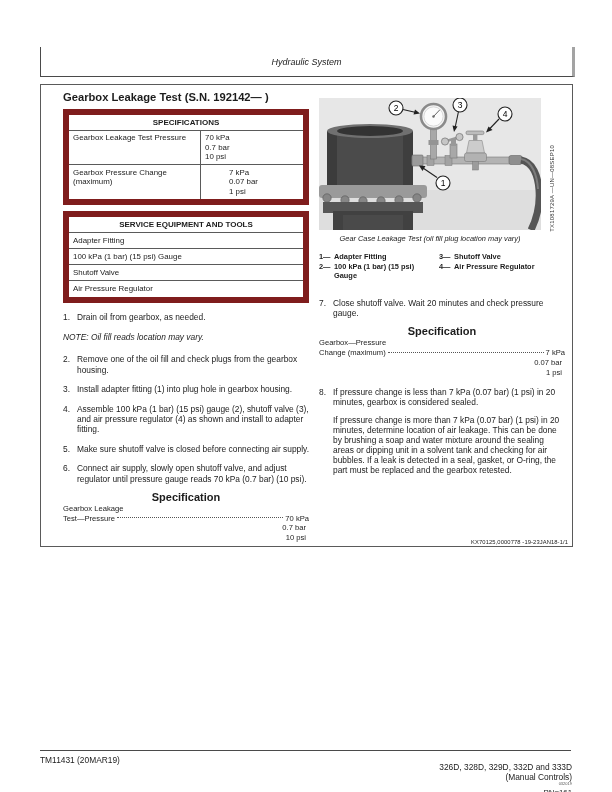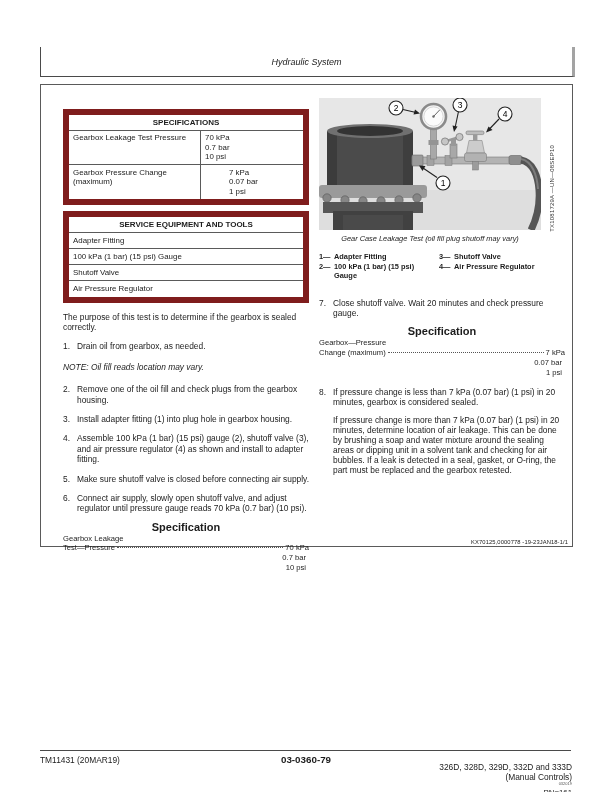--- a/index.html
+++ b/index.html
@@ -76,20 +76,21 @@
 </head>
 <body>
 
 <div class="page">
 
   <div class="running-head">
     <span>Hydraulic System</span>
   </div>
 
   <div class="content-box">
+    <div class="section-title">Gearbox Leakage Test (S.N. 192142— )</div>
 
     <div class="col-left">
 
       <div class="mini-table">
         <div class="t-head">SPECIFICATIONS</div>
         <div class="t-row">
           <div class="t-label">Gearbox Leakage Test Pressure</div>
           <div class="t-val">
             <div>70 kPa</div>
             <div>0.7 bar</div>
@@ -107,21 +108,20 @@
       </div>
 
       <div class="mini-table tools-table">
         <div class="t-head">SERVICE EQUIPMENT AND TOOLS</div>
         <div class="tool-row">Adapter Fitting</div>
         <div class="tool-row">100 kPa (1 bar) (15 psi) Gauge</div>
         <div class="tool-row">Shutoff Valve</div>
         <div class="tool-row">Air Pressure Regulator</div>
       </div>
 
-      <div class="para">The purpose of this test is to determine if the gearbox is sealed correctly.</div>
 
       <div class="step">
         <span class="step-num">1.</span>
         <span class="step-text">Drain oil from gearbox, as needed.</span>
       </div>
 
       <div class="note">NOTE: Oil fill reads location may vary.</div>
 
       <div class="step">
         <span class="step-num">2.</span>
@@ -239,21 +239,21 @@
             <text x="141" y="10">3</text>
             <circle cx="186" cy="16" r="7" fill="#ffffff" stroke="#222" stroke-width="1.1"></circle>
             <text x="186" y="19">4</text>
             <circle cx="124" cy="85" r="7" fill="#ffffff" stroke="#222" stroke-width="1.1"></circle>
             <text x="124" y="88">1</text>
           </g>
         </svg>
         <div class="fig-id">TX1081729A —UN—08SEP10</div>
       </div>
 
-      <div class="fig-caption">Gear Case Leakage Test (oil fill plug shutoff may vary)</div>
+      <div class="fig-caption">Gear Case Leakage Test (oil fill plug location may vary)</div>
 
       <div class="legend">
         <div class="legend-col">
           <div class="legend-item">
             <span class="lnum">1—</span>
             <span class="ltext">Adapter Fitting</span>
           </div>
           <div class="legend-item">
             <span class="lnum">2—</span>
             <span class="ltext">100 kPa (1 bar) (15 psi) Gauge</span>
@@ -294,21 +294,20 @@
       </div>
 
       <div class="indent-para">If pressure change is more than 7 kPa (0.07 bar) (1 psi) in 20 minutes, determine location of air leakage. This can be done by brushing a soap and water mixture around the sealing areas or dipping unit in a solvent tank and checking for air bubbles. If a leak is detected in a seal, gasket, or O-ring, the part must be replaced and the gearbox retested.</div>
     </div>
 
     <div class="doc-code">KX70125,0000778 -19-23JAN18-1/1</div>
   </div>
 
   <div class="footer-rule"></div>
   <div class="footer-left">TM11431 (20MAR19)</div>
-  <div class="footer-center">03-0360-79</div>
   <div class="footer-right">
     <div>326D, 328D, 329D, 332D and 333D</div>
     <div>(Manual Controls)</div>
     <div class="print-code">032019</div>
     <div class="pn-line">PN=161</div>
   </div>
 
 </div>
 
 </body></html>

